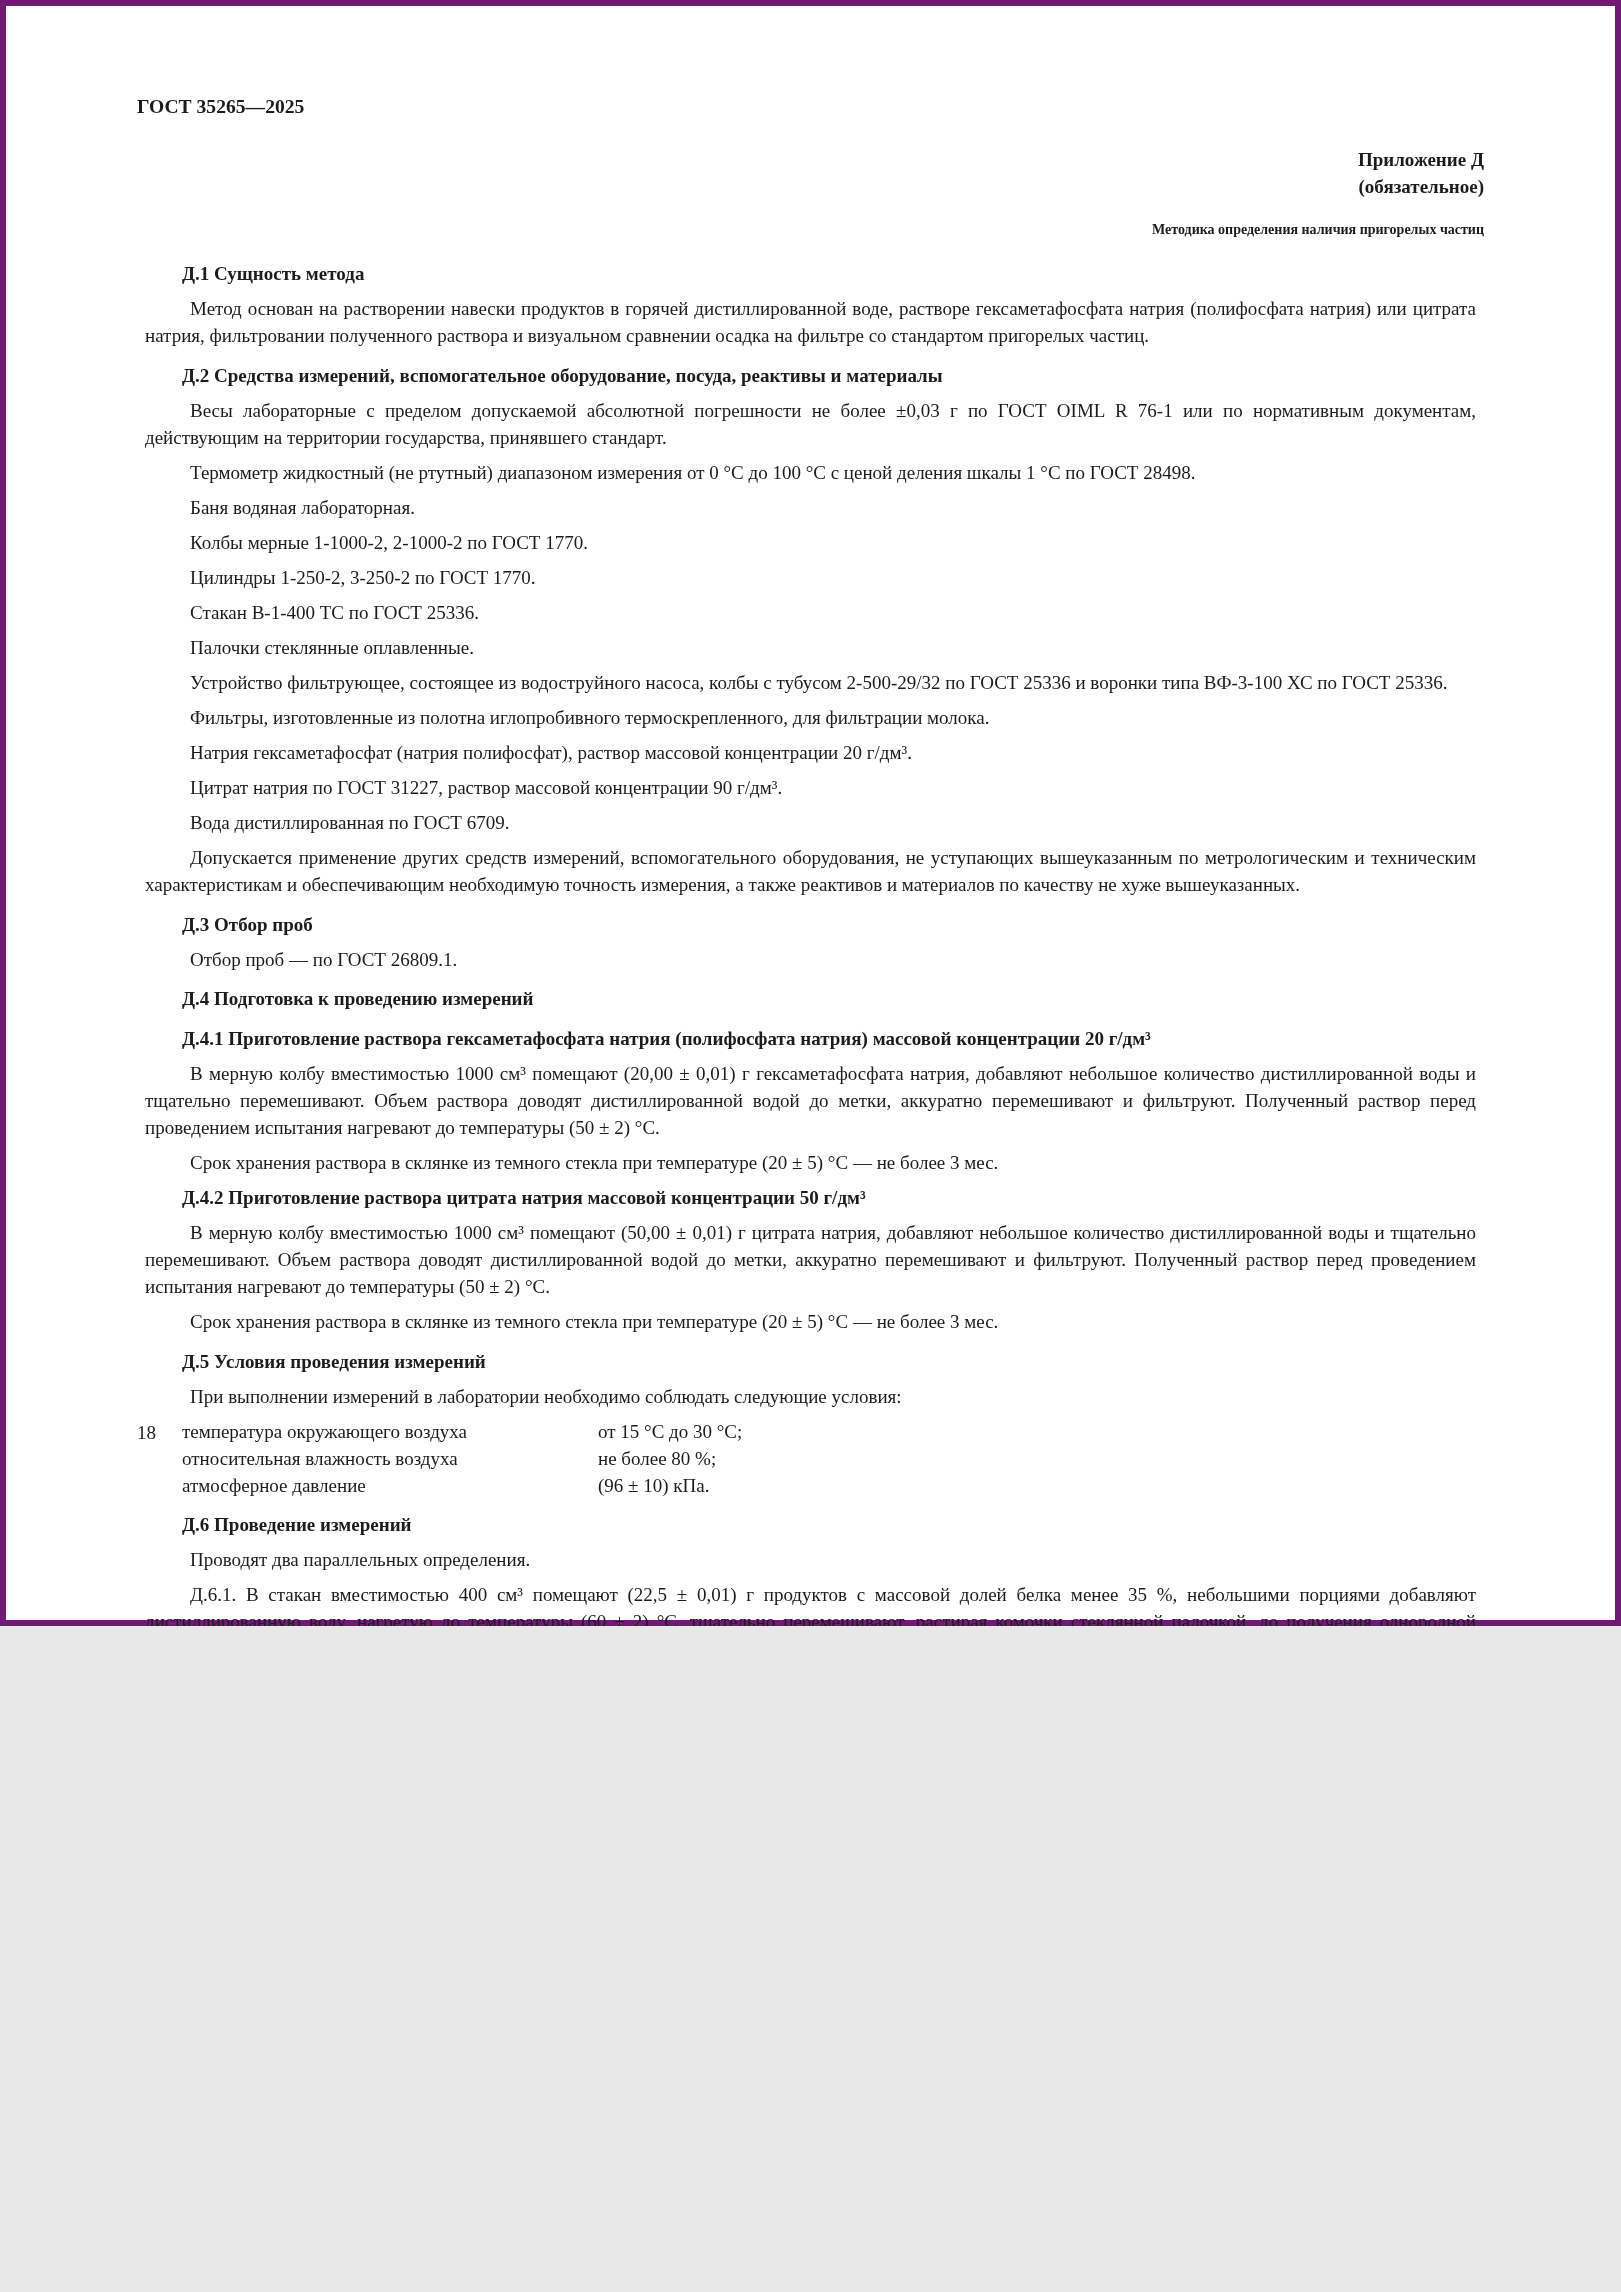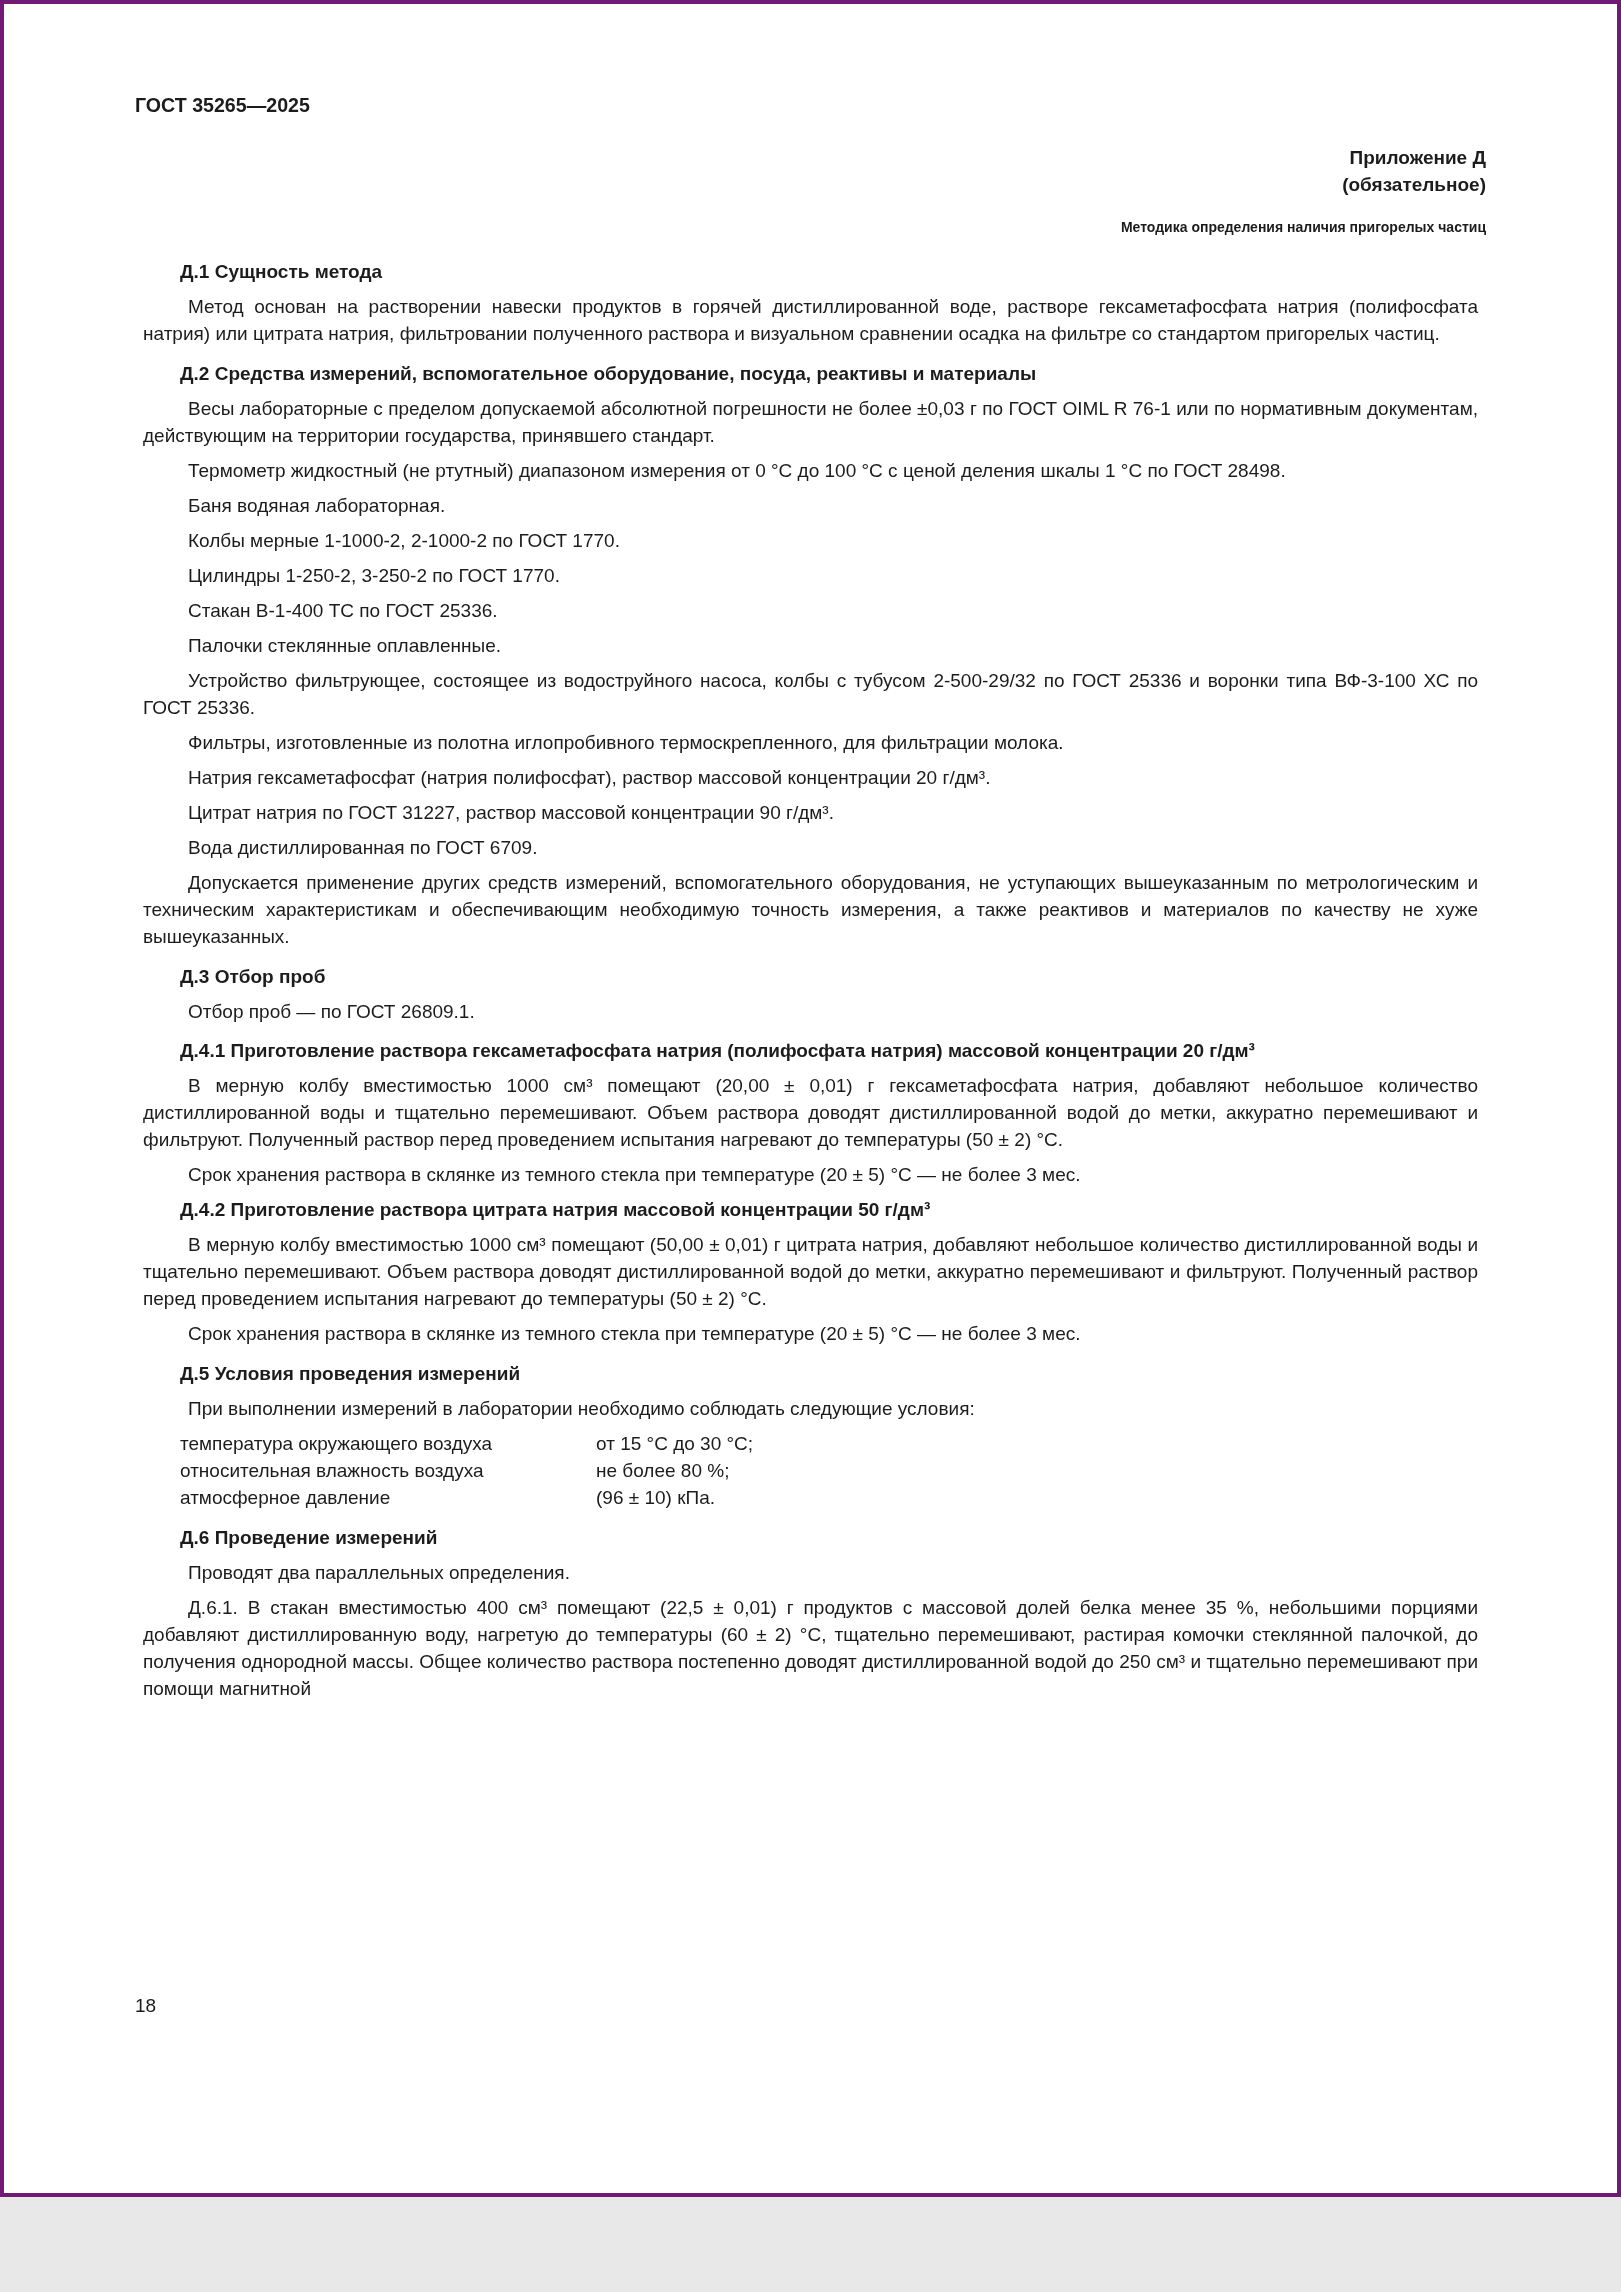--- a/index.html
+++ b/index.html
@@ -1,24 +1,24 @@
 <!DOCTYPE html>
 <html lang="ru"><head>
 <meta charset="utf-8">
 <style>
   html, body { margin: 0; padding: 0; background: #e8e8e8; }
   .page {
     position: relative;
     width: 1621px;
-    height: 2197px;
+    height: 1626px;
     margin: 0 auto;
     background: #ffffff;
     box-sizing: border-box;
-    border: 4px solid #701a75;
-    font-family: Liberation Sans, sans-serif;
+    border: 6px solid #701a75;
+    font-family: Liberation Serif, serif;
     color: #1c1c1c;
   }
   .content { padding: 88px 131px 0 131px; }
   .doc-number {
     font-size: 19.6px;
     line-height: 26.5px;
     font-weight: bold;
     margin-bottom: 25.5px;
   }
   .p, .h, .annex, .conditions {
@@ -84,20 +84,21 @@
     <p class="p">Устройство фильтрующее, состоящее из водоструйного насоса, колбы с тубусом 2-500-29/32 по ГОСТ 25336 и воронки типа ВФ-3-100 ХС по ГОСТ 25336.</p>
     <p class="p">Фильтры, изготовленные из полотна иглопробивного термоскрепленного, для фильтрации молока.</p>
     <p class="p">Натрия гексаметафосфат (натрия полифосфат), раствор массовой концентрации 20 г/дм³.</p>
     <p class="p">Цитрат натрия по ГОСТ 31227, раствор массовой концентрации 90 г/дм³.</p>
     <p class="p">Вода дистиллированная по ГОСТ 6709.</p>
     <p class="p">Допускается применение других средств измерений, вспомогательного оборудования, не уступающих вышеуказанным по метрологическим и техническим характеристикам и обеспечивающим необходимую точность измерения, а также реактивов и материалов по качеству не хуже вышеуказанных.</p>
 
     <p class="h">Д.3 Отбор проб</p>
     <p class="p">Отбор проб — по ГОСТ 26809.1.</p>
 
+    <p class="h">Д.4 Подготовка к проведению измерений</p>
     <p class="h">Д.4.1 Приготовление раствора гексаметафосфата натрия (полифосфата натрия) массовой концентрации 20 г/дм³</p>
     <p class="p">В мерную колбу вместимостью 1000 см³ помещают (20,00 ± 0,01) г гексаметафосфата натрия, добавляют небольшое количество дистиллированной воды и тщательно перемешивают. Объем раствора доводят дистиллированной водой до метки, аккуратно перемешивают и фильтруют. Полученный раствор перед проведением испытания нагревают до температуры (50 ± 2) °С.</p>
     <p class="p">Срок хранения раствора в склянке из темного стекла при температуре (20 ± 5) °С — не более 3 мес.</p>
     <p class="h tight">Д.4.2 Приготовление раствора цитрата натрия массовой концентрации 50 г/дм³</p>
     <p class="p">В мерную колбу вместимостью 1000 см³ помещают (50,00 ± 0,01) г цитрата натрия, добавляют небольшое количество дистиллированной воды и тщательно перемешивают. Объем раствора доводят дистиллированной водой до метки, аккуратно перемешивают и фильтруют. Полученный раствор перед проведением испытания нагревают до температуры (50 ± 2) °С.</p>
     <p class="p">Срок хранения раствора в склянке из темного стекла при температуре (20 ± 5) °С — не более 3 мес.</p>
 
     <p class="h">Д.5 Условия проведения измерений</p>
     <p class="p">При выполнении измерений в лаборатории необходимо соблюдать следующие условия:</p>
 

